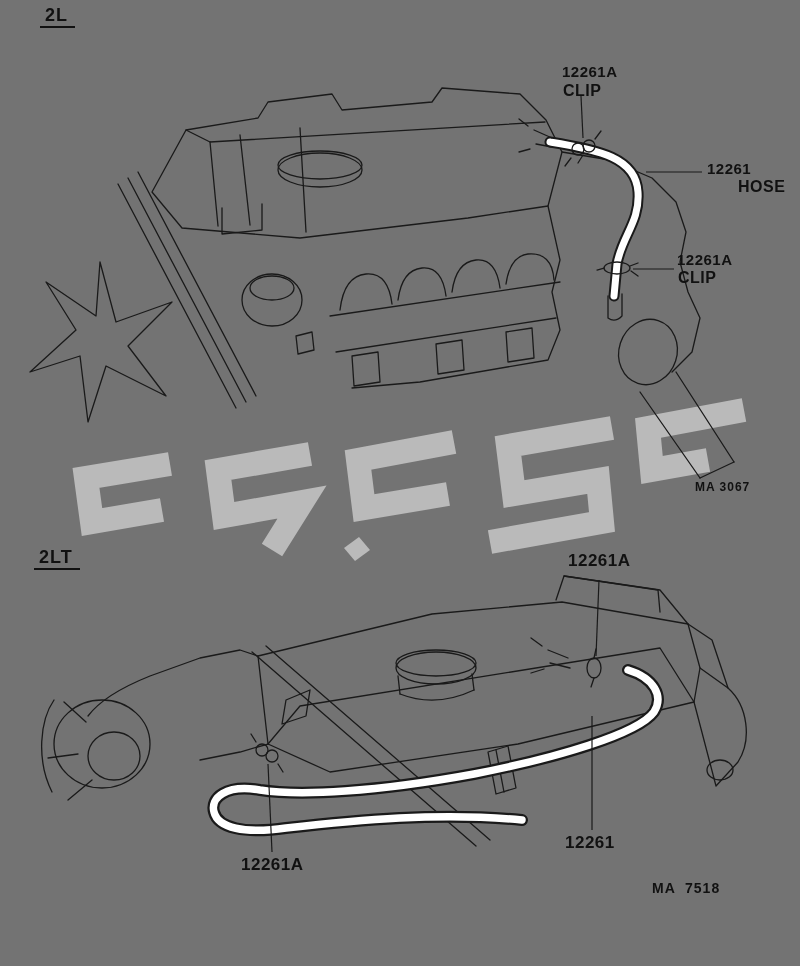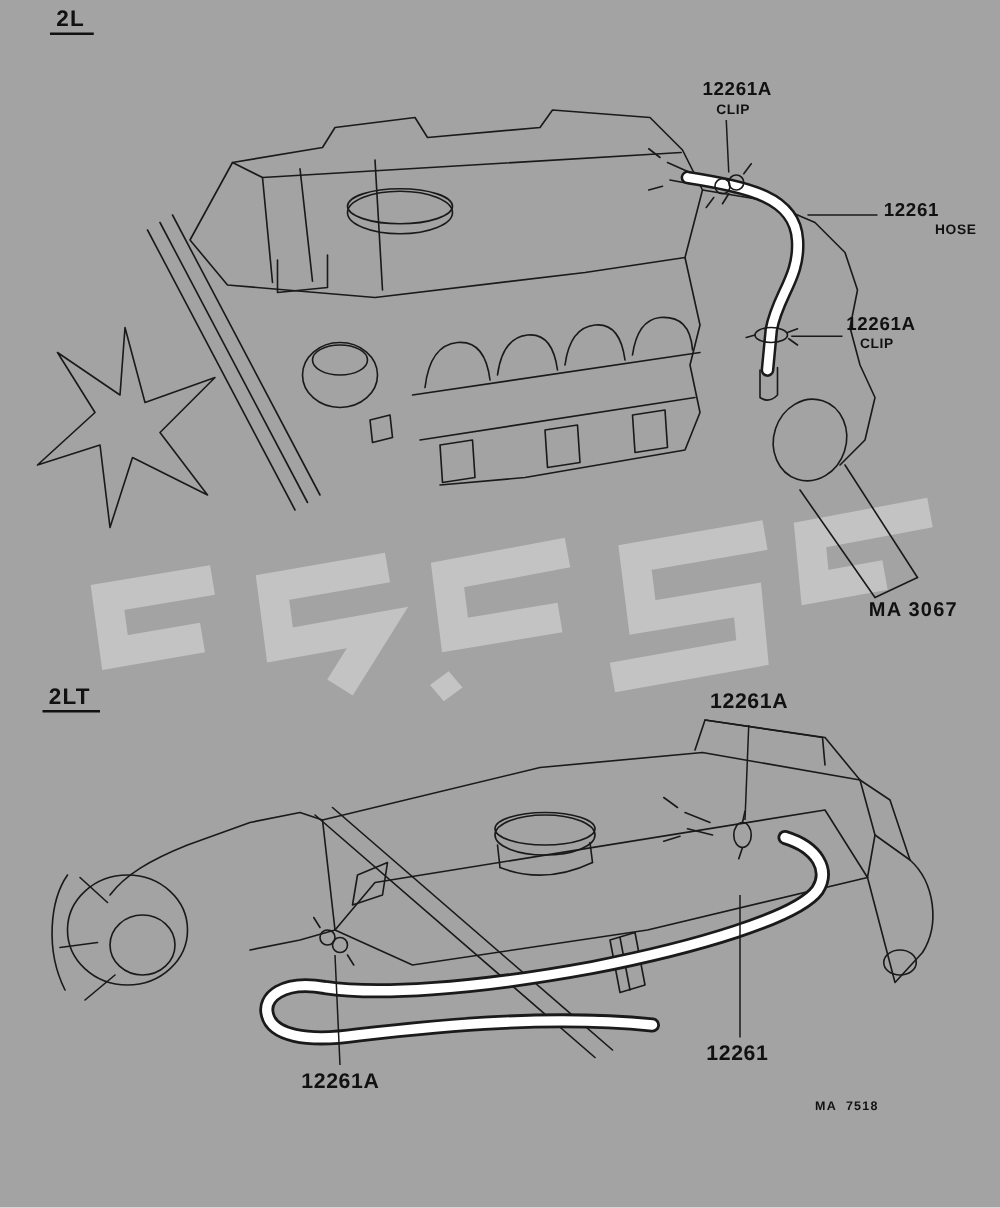--- a/index.html
+++ b/index.html
@@ -1,42 +1,42 @@
 <!DOCTYPE html>
 <html><head>
 <meta charset="utf-8">
 <style>
   html,body{margin:0;padding:0;background:#ffffff;}
   #page{
     position:relative;
     width:800px;height:966px;
-    background:#a3a3a3;
+    background:#737373;
     overflow:hidden;
     font-family:"Liberation Sans",sans-serif;
   }
   svg.layer{position:absolute;left:0;top:0;}
   .label{
     position:absolute;
     font-family:"Liberation Sans",sans-serif;
     font-weight:bold;
     color:#111111;
     white-space:pre;
     line-height:1;
   }
   .section-label{
     font-size:18px;
     letter-spacing:1px;
     border-bottom:2px solid #111111;
     padding:0 7px 2px 5px;
   }
   .part-no{font-size:15px;letter-spacing:0.5px;}
-  .part-sub{font-size:11px;letter-spacing:0.5px;margin-left:10px;}
+  .part-sub{font-size:16px;letter-spacing:0.5px;}
   .part-no-lg{font-size:17px;letter-spacing:0.5px;}
-  .fig-ref{font-size:16px;letter-spacing:1px;}
-  .fig-ref-lg{font-size:10px;letter-spacing:1px;}
+  .fig-ref{font-size:12px;letter-spacing:1px;}
+  .fig-ref-lg{font-size:14px;letter-spacing:1px;}
 </style>
 </head>
 <body>
 
 <div id="page">
 
   <svg class="layer" width="800" height="966" viewBox="0 0 800 966" aria-hidden="true">
     <g stroke="#cccccc" fill="none" stroke-width="24" opacity="0.8" stroke-linecap="butt" stroke-linejoin="miter">
       <path d="M744,410 L648,428 L652,470 L708,460"></path>
       <path d="M612,428 L508,446 L514,494 L598,480 L602,522 L490,542"></path>

